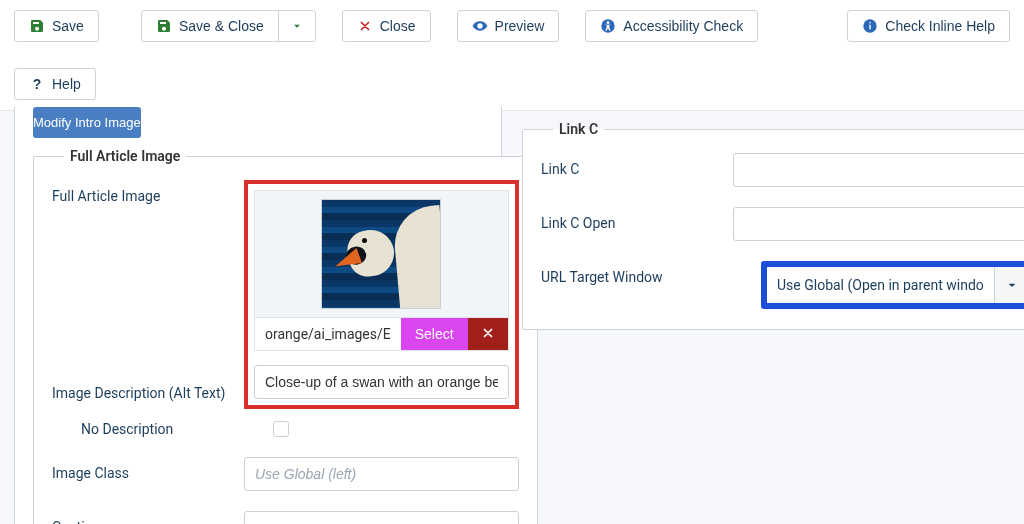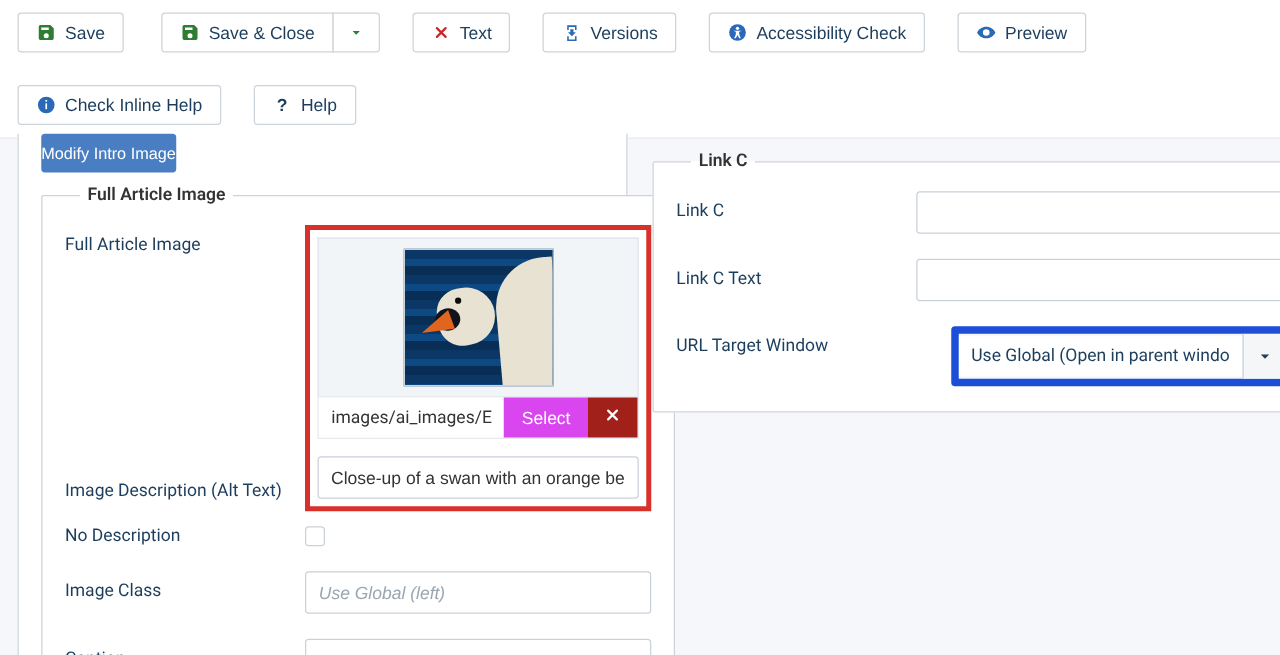--- a/index.html
+++ b/index.html
@@ -31,21 +31,21 @@
     color: #1c3d5c;
     font-size: 14px;
   }
   .tbtn .ic { display:inline-flex; align-items:center; justify-content:center; width:16px; height:16px; font-weight:bold;}
   .ic-green svg, .ic-green { color:#2f7d32; }
   .ic-red svg, .ic-red { color:#c52827; }
   .ic-blue svg, .ic-blue { color:#2a69b8; }
   .flex-spacer { flex:1; }
   .grp { display:flex; }
   .grp .tbtn { border-radius:0; margin-left:-1px; }
-  .grp .tbtn:first-child { border-radius:3px 0 0 3px; margin-left:4px;text-align:center; }
+  .grp .tbtn:first-child { border-radius:3px 0 0 3px; margin-left:16px;text-align:center; }
   .grp .tbtn:last-child { border-radius:0 3px 3px 0; padding:7px 10px;}
 
   .page {
     display:flex;
     gap: 20px;
     padding: 0 14px 30px 14px;
   }
   .col { flex:1; min-width:0; }
   .panel {
     border: 1px solid #cdd3da;
@@ -222,21 +222,21 @@
     display:flex;
     align-items:center;
     justify-content:center;
     cursor:pointer;
     font-size:15px;
   }
 
   .right-inset { padding-top: 0; }
   .cut-top { border-top:none; margin-top: 0; }
   .left-top-block { margin: -4px 0 8px 0; }
-  .row.checkbox { align-items:center; }
+  .row.checkbox { align-items:center;margin-left:29px; }
   .chk {
     width:16px; height:16px; border:1px solid #c9d1d9; border-radius:3px; background:#fff;
   }
 </style>
 </head>
 <body>
 
 <div class="toolbar">
   <button class="tbtn">
     <span class="ic ic-green">
@@ -264,50 +264,42 @@
       </span>
     </button>
   </div>
 
   <button class="tbtn">
     <span class="ic ic-red">
       <svg viewBox="0 0 24 24" width="14" height="14" fill="currentColor">
           <path d="M18 6L6 18M6 6l12 12" stroke="currentColor" stroke-width="3" stroke-linecap="round"></path>
         </svg>
     </span>
-    <span>Text</span>
-  </button>
+    <span>Close</span>
+  </button>
+
 
   <button class="tbtn">
     <span class="ic ic-blue">
-      <svg viewBox="0 0 24 24" width="15" height="15" fill="currentColor">
-          <path d="M6 2v6h2V4h8v4h2V2H6zm0 14v6h12v-6h-2v4H8v-4H6zm11-5l-5 5-5-5h3V7h4v4h3z"></path>
+      <svg viewBox="0 0 24 24" width="16" height="16" fill="currentColor">
+          <path d="M12 5C7 5 2.7 8.1 1 12c1.7 3.9 6 7 11 7s9.3-3.1 11-7c-1.7-3.9-6-7-11-7zm0 11a4 4 0 1 1 0-8 4 4 0 0 1 0 8z"></path>
         </svg>
     </span>
-    <span>Versions</span>
+    <span>Preview</span>
   </button>
 
   <button class="tbtn">
     <span class="ic ic-blue">
       <svg viewBox="0 0 24 24" width="16" height="16" fill="currentColor">
           <circle cx="12" cy="12" r="10"></circle>
           <circle cx="12" cy="7" r="2" fill="#fff"></circle>
           <path d="M7 10h10l-3 1v3l2 5h-2l-2-4-2 4H8l2-5v-3l-3-1z" fill="#fff"></path>
         </svg>
     </span>
     <span>Accessibility Check</span>
-  </button>
-
-  <button class="tbtn">
-    <span class="ic ic-blue">
-      <svg viewBox="0 0 24 24" width="16" height="16" fill="currentColor">
-          <path d="M12 5C7 5 2.7 8.1 1 12c1.7 3.9 6 7 11 7s9.3-3.1 11-7c-1.7-3.9-6-7-11-7zm0 11a4 4 0 1 1 0-8 4 4 0 0 1 0 8z"></path>
-        </svg>
-    </span>
-    <span>Preview</span>
   </button>
 
   <span class="flex-spacer"></span>
 
   <button class="tbtn">
     <span class="ic ic-blue">
       <svg viewBox="0 0 24 24" width="16" height="16" fill="currentColor">
           <circle cx="12" cy="12" r="10"></circle>
           <rect x="11" y="10" width="2" height="7" fill="#fff"></rect>
           <rect x="11" y="6" width="2" height="2" fill="#fff"></rect>
@@ -340,21 +332,21 @@
               <div class="imgwrap">
                 <div class="swan">
                   <div class="water"></div>
                   <div class="neck"></div>
                   <div class="head"></div>
                   <div class="beak"></div>
                   <div class="eye"></div>
                 </div>
               </div>
               <div class="pathrow">
-                <div class="pathin">images/ai_images/E</div>
+                <div class="pathin">orange/ai_images/E</div>
                 <button class="selbtn">Select</button>
                 <button class="clrbtn">
                   <span>
                     <svg viewBox="0 0 24 24" width="14" height="14" fill="#fff">
                         <path d="M18 6L6 18M6 6l12 12" stroke="#fff" stroke-width="3" stroke-linecap="round"></path>
                       </svg>
                   </span>
                 </button>
               </div>
               <div style="height:14px"></div>
@@ -396,21 +388,21 @@
   <div class="col right-inset">
     <fieldset class="fs cut-top">
       <legend>Link C</legend>
 
       <div class="row">
         <div class="lbl">Link C</div>
         <div class="ctrl"><input class="input" style=""></div>
       </div>
 
       <div class="row">
-        <div class="lbl">Link C Text</div>
+        <div class="lbl">Link C Open</div>
         <div class="ctrl"><input class="input" style=""></div>
       </div>
 
       <div class="row" style="margin-bottom:4px;gap:40px;">
         <div class="lbl">URL Target Window</div>
         <div class="ctrl">
           <div class="select">
             <div class="sval">Use Global (Open in parent windo</div>
             <div class="sarrow">
               <svg viewBox="0 0 24 24" width="16" height="16" fill="#1c3d5c">

